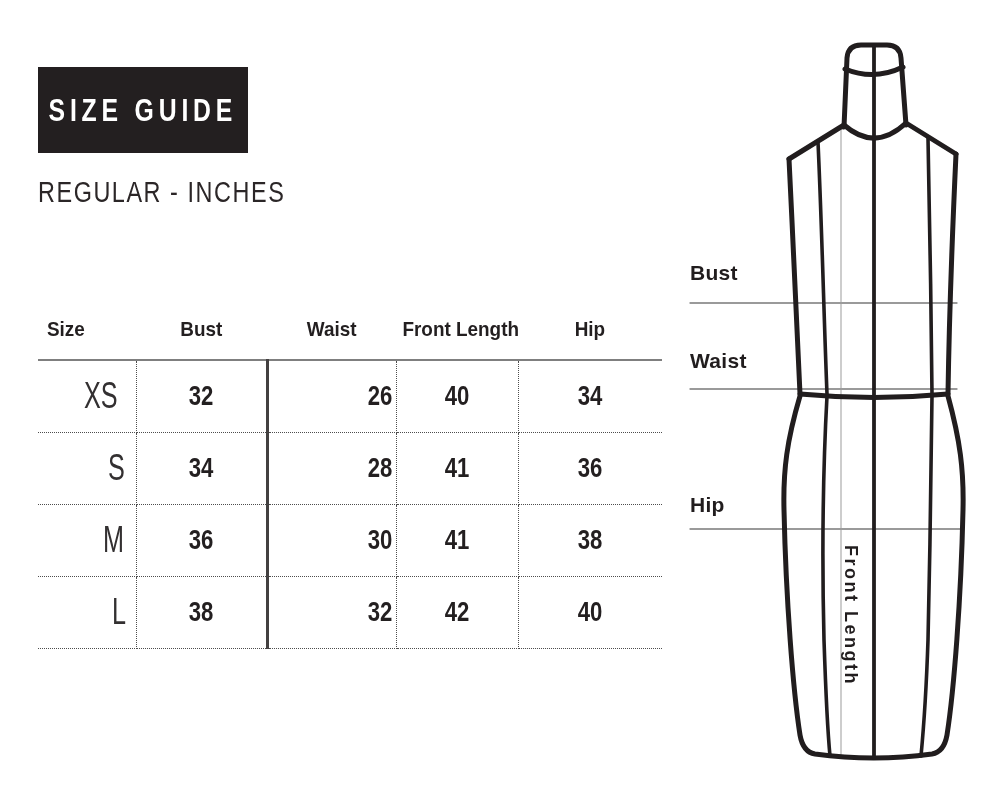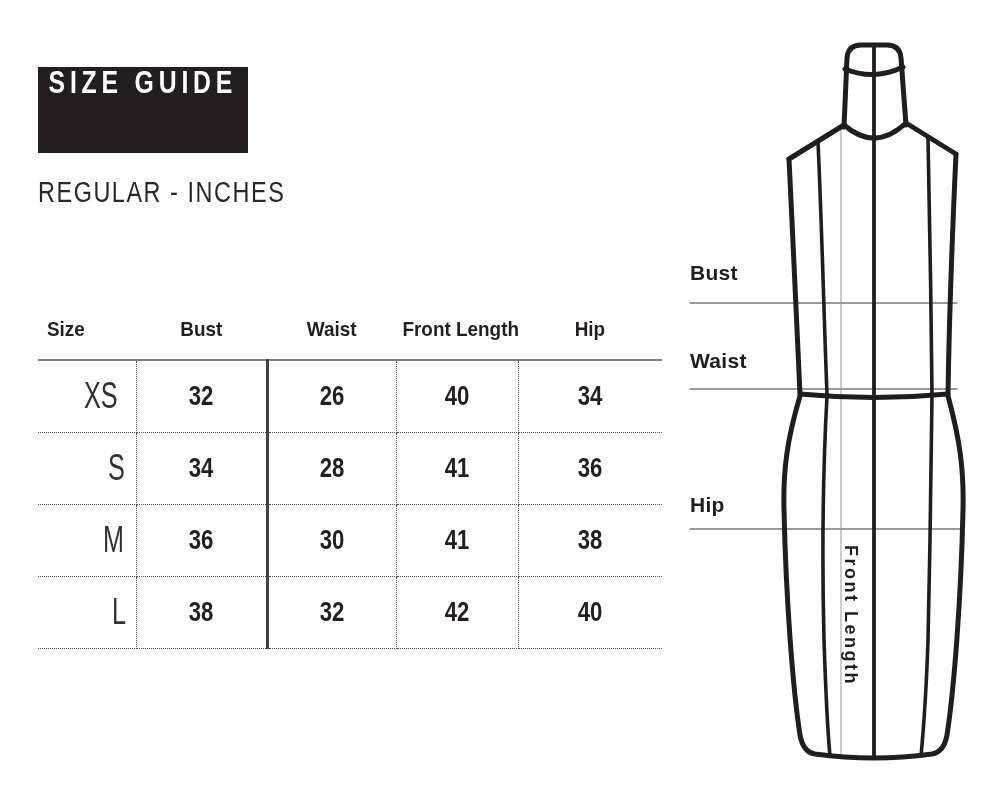--- a/index.html
+++ b/index.html
@@ -12,21 +12,21 @@
     color: #231f20;
     overflow: hidden;
   }
 
   
   .title-box {
     position: absolute;
     left: 38px; top: 67px;
     width: 210px; height: 86px;
     background: #231f20;
-    display: flex; justify-content: center;
+    display: flex; align-items: center; justify-content: center;
   }
   .title-text {
     color: #ffffff;
     font-size: 31px;
     font-weight: 700;
     letter-spacing: 6px;
     line-height: 1;
     white-space: nowrap;
     transform: scaleX(0.80);
     transform-origin: center;
@@ -66,21 +66,21 @@
     transform: scaleX(0.90);
     transform-origin: center;
     color: #231f20;
   }
   th.c-size .hdr { transform-origin: left center; padding-left: 10px; }
 
   tbody td { border-bottom: 1px dotted #4d4d4d; text-align: center; }
   tbody td.c-size { text-align: right; }
   tbody td:nth-child(1) { border-right: 1px dotted #4d4d4d; }
   tbody td:nth-child(2) { border-right: 3px solid #434040; }
-  tbody td:nth-child(3) { border-right: 1px dotted #4d4d4d; }
+  tbody td:nth-child(3) { border-right: 1px dotted #4d4d4d; text-align: right; }
   tbody td:nth-child(4) { border-right: 1px dotted #4d4d4d; }
 
   .size-label {
     display: inline-block;
     font-size: 36px;
     font-weight: 400;
     line-height: 1;
     color: #333031;
     white-space: nowrap;
     transform: scaleX(0.70);

